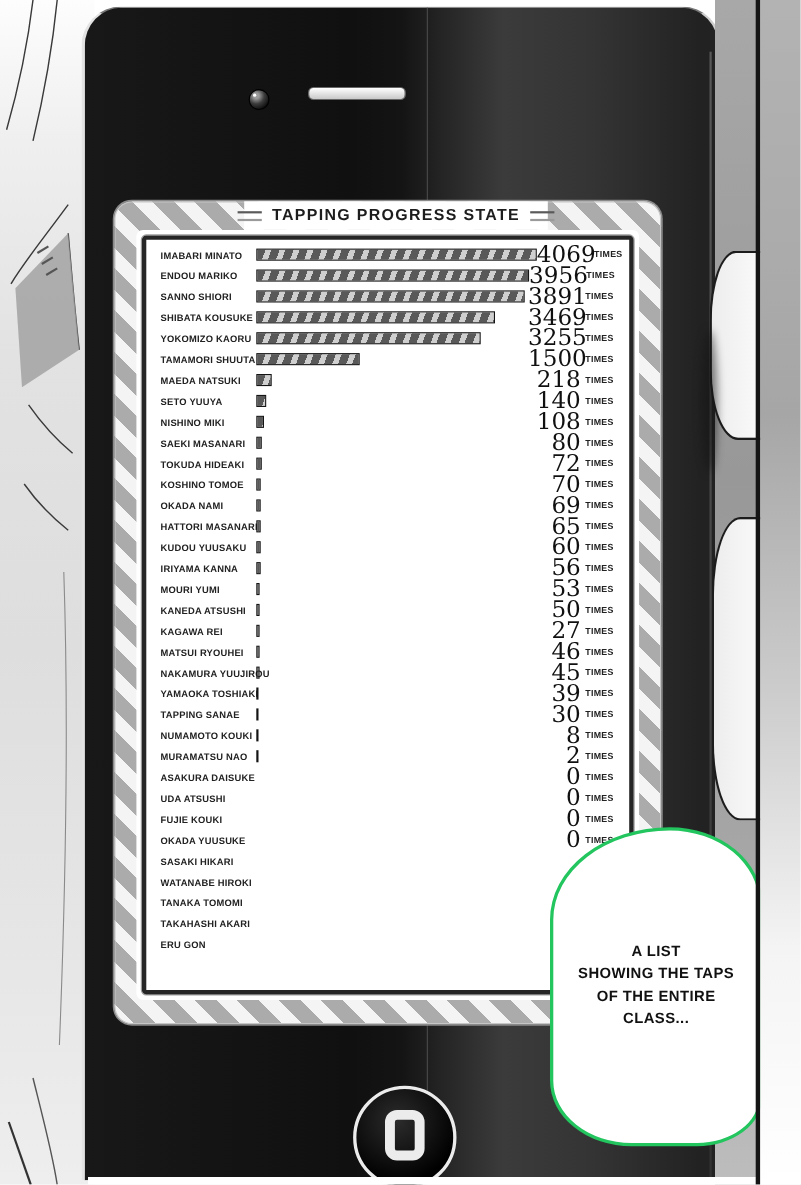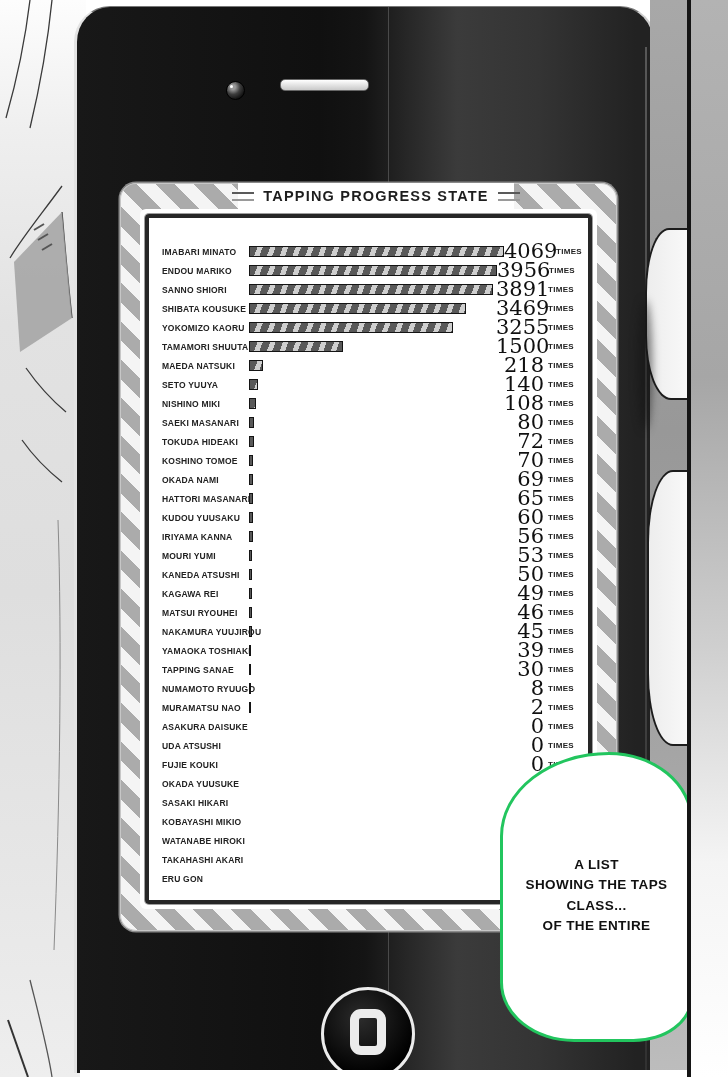--- a/index.html
+++ b/index.html
@@ -25,31 +25,31 @@
     border:1px solid #000;}
   .camera::after{content:"";position:absolute;left:3px;top:3px;width:3px;height:3px;border-radius:50%;background:#fff;}
   .speaker{position:absolute;left:203px;top:72px;width:87px;height:10px;border-radius:5px;
     background:linear-gradient(#ffffff,#c9c9c9);border:1px solid #666;}
   .home-btn{position:absolute;left:244px;top:980px;width:88px;height:88px;border-radius:50%;
     border:3px solid #ececec;background:radial-gradient(circle at 42% 32%,#2c2c2c,#000 72%);}
   .home-square{position:absolute;left:26px;top:19px;width:36px;height:46px;box-sizing:border-box;
     border:9px solid #ececec;border-radius:11px;}
 
   
-  .card{position:absolute;left:120px;top:183px;width:497px;height:748px;z-index:20;
+  .card{position:absolute;left:104px;top:183px;width:497px;height:748px;z-index:20;
     border-radius:16px;
     background:repeating-linear-gradient(45deg,#f4f4f4 0 13px,#ababab 13px 27px);
     box-shadow:0 0 0 1.5px #8a8a8a, inset 0 0 0 1px #c6c6c6;}
   .title-band{position:absolute;left:118px;top:0;width:276px;height:26px;background:#fff;
     display:flex;align-items:center;justify-content:center;gap:9px;}
   .title-band h1{margin:0;font-size:14.5px;font-weight:700;letter-spacing:1.2px;color:#1d1d1d;white-space:nowrap;}
   .dash{width:22px;height:9px;box-sizing:border-box;border-top:2.5px solid #5a5a5a;border-bottom:2.5px solid #9a9a9a;flex:none;}
   .card-white{position:absolute;left:20px;right:20px;top:26px;bottom:22px;background:#fff;border-radius:6px;}
   .inner-rect{position:absolute;inset:5px;border:4px solid #262626;border-radius:4px;box-shadow:0 0 0 1px #9e9e9e;overflow:hidden;}
-  #rows{padding-top:4px;margin-top:20px;}
+  #rows{padding-top:4px;}
   .row{height:19px;display:flex;align-items:center;padding:0 6px 0 13px;}
   .rname{flex:none;width:87px;font-size:8.5px;font-weight:700;color:#222;letter-spacing:.2px;white-space:nowrap;}
   .rbar{flex:none;height:11px;box-sizing:border-box;border:1px solid #141414;
     background:repeating-linear-gradient(110deg,#595959 0 7px,#cfcfcf 7px 12px);}
   .sp{flex:1;}
   .rval{flex:none;width:48px;text-align:right;font-family:"DejaVu Serif",serif;font-size:21px;line-height:1;color:#101010;}
   .runit{flex:none;width:34px;margin-left:4px;text-align:left;font-size:8px;font-weight:700;letter-spacing:.3px;color:#222;}
 
   
   .right-gap{position:absolute;left:650px;top:0;width:41px;height:1077px;z-index:25;
@@ -240,21 +240,21 @@
               <span class="rname">KANEDA ATSUSHI</span>
               <span class="rbar" style="width: 3px;"></span>
               <span class="sp"></span>
               <span class="rval">50</span>
               <span class="runit">TIMES</span>
             </div>
             <div class="row">
               <span class="rname">KAGAWA REI</span>
               <span class="rbar" style="width: 3px;"></span>
               <span class="sp"></span>
-              <span class="rval">49</span>
+              <span class="rval">27</span>
               <span class="runit">TIMES</span>
             </div>
             <div class="row">
               <span class="rname">MATSUI RYOUHEI</span>
               <span class="rbar" style="width: 3px;"></span>
               <span class="sp"></span>
               <span class="rval">46</span>
               <span class="runit">TIMES</span>
             </div>
             <div class="row">
@@ -272,21 +272,21 @@
               <span class="runit">TIMES</span>
             </div>
             <div class="row">
               <span class="rname">TAPPING SANAE</span>
               <span class="rbar" style="width: 2px;"></span>
               <span class="sp"></span>
               <span class="rval">30</span>
               <span class="runit">TIMES</span>
             </div>
             <div class="row">
-              <span class="rname">NUMAMOTO RYUUGO</span>
+              <span class="rname">NUMAMOTO KOUKI</span>
               <span class="rbar" style="width: 2px;"></span>
               <span class="sp"></span>
               <span class="rval">8</span>
               <span class="runit">TIMES</span>
             </div>
             <div class="row">
               <span class="rname">MURAMATSU NAO</span>
               <span class="rbar" style="width: 2px;"></span>
               <span class="sp"></span>
               <span class="rval">2</span>
@@ -316,27 +316,27 @@
               <span class="rval">0</span>
               <span class="runit">TIMES</span>
             </div>
             <div class="row">
               <span class="rname">SASAKI HIKARI</span>
               <span class="sp"></span>
               <span class="rval"></span>
               <span class="runit"></span>
             </div>
             <div class="row">
-              <span class="rname">KOBAYASHI MIKIO</span>
-              <span class="sp"></span>
-              <span class="rval"></span>
-              <span class="runit"></span>
-            </div>
-            <div class="row">
               <span class="rname">WATANABE HIROKI</span>
+              <span class="sp"></span>
+              <span class="rval"></span>
+              <span class="runit"></span>
+            </div>
+            <div class="row">
+              <span class="rname">TANAKA TOMOMI</span>
               <span class="sp"></span>
               <span class="rval"></span>
               <span class="runit"></span>
             </div>
             <div class="row">
               <span class="rname">TAKAHASHI AKARI</span>
               <span class="sp"></span>
               <span class="rval"></span>
               <span class="runit"></span>
             </div>
@@ -353,22 +353,22 @@
 
   <div class="right-gap"></div>
   <div class="finger-shadow"></div>
   <div class="finger f1"></div>
   <div class="finger f2"></div>
 
   <div class="bubble">
     <div class="bubble-text">
       <div>A LIST</div>
       <div>SHOWING THE TAPS</div>
+      <div>OF THE ENTIRE</div>
       <div>CLASS...</div>
-      <div>OF THE ENTIRE</div>
     </div>
   </div>
 
   <div class="right-margin"></div>
   <div class="panel-line"></div>
   <div class="bottom-strip"></div>
 
 </div>
 
 </body></html>

